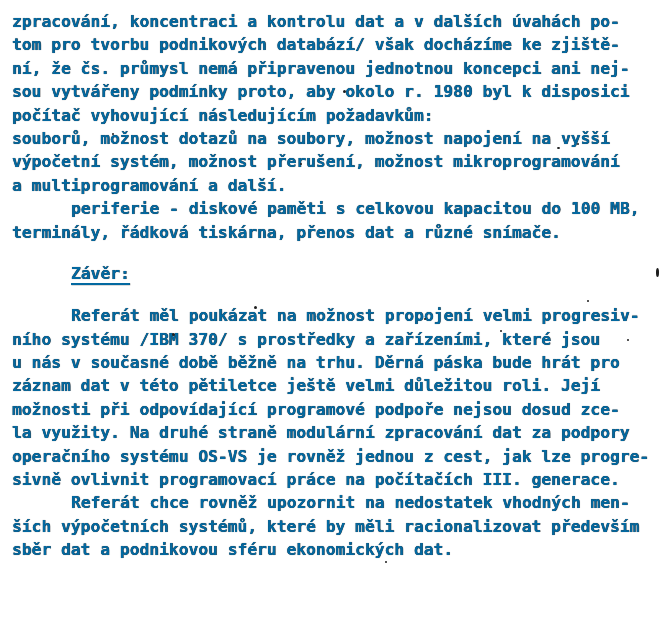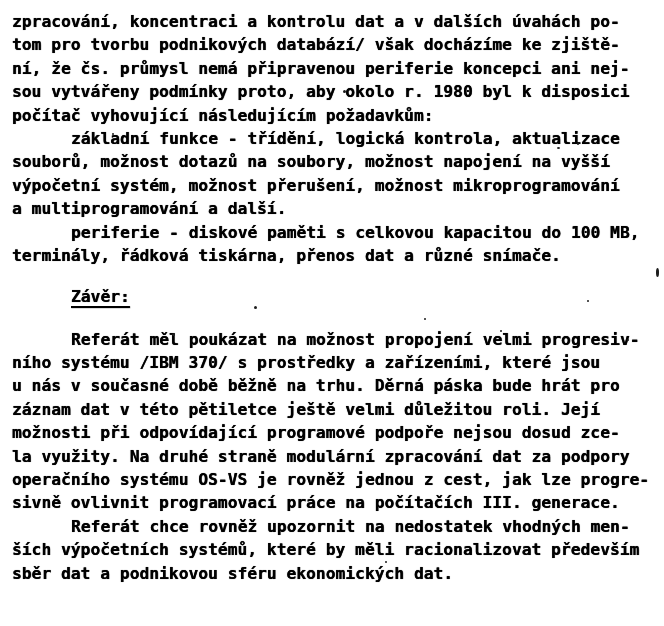--- a/index.html
+++ b/index.html
@@ -15,21 +15,21 @@
     overflow: hidden;
   }
   .doc {
     position: absolute;
     top: 10px;
     left: 12px;
     width: 648px;
     font-family: "DejaVu Sans Mono", "Liberation Mono", monospace;
     font-weight: 700;
     font-size: 16.3px;
-    color: #000000;
+    color: #0369a1;
   }
   .line {
     height: 23.4px;
     line-height: 23.4px;
     white-space: pre;
     letter-spacing: 0px;
     text-shadow: 0 0 0.7px rgba(0,0,0,0.85), 0.4px 0.3px 0 rgba(20,20,20,0.5);
   }
   .line.indent {
     padding-left: 59px;
@@ -50,24 +50,23 @@
     border-radius: 50%;
   }
 </style>
 </head>
 <body>
 
 <div class="page">
   <div class="doc">
       <div class="line">zpracování, koncentraci a kontrolu dat a v dalších úvahách po-</div>
       <div class="line">tom pro tvorbu podnikových databází/ však docházíme ke zjiště-</div>
-      <div class="line">ní, že čs. průmysl nemá připravenou periferie koncepci ani nej-</div>
+      <div class="line">ní, že čs. průmysl nemá připravenou jednotnou koncepci ani nej-</div>
       <div class="line">sou vytvářeny podmínky proto, aby okolo r. 1980 byl k disposici</div>
       <div class="line">počítač vyhovující následujícím požadavkům:</div>
-      <div class="line indent">základní funkce - třídění, logická kontrola, aktualizace</div>
       <div class="line">souborů, možnost dotazů na soubory, možnost napojení na vyšší</div>
       <div class="line">výpočetní systém, možnost přerušení, možnost mikroprogramování</div>
       <div class="line">a multiprogramování a další.</div>
       <div class="line indent">periferie - diskové paměti s celkovou kapacitou do 100 MB,</div>
       <div class="line">terminály, řádková tiskárna, přenos dat a různé snímače.</div>
       <div class="line indent heading"><span class="u">Závěr:</span></div>
       <div class="line indent">Referát měl poukázat na možnost propojení velmi progresiv-</div>
       <div class="line">ního systému /IBM 370/ s prostředky a zařízeními, které jsou</div>
       <div class="line">u nás v současné době běžně na trhu. Děrná páska bude hrát pro</div>
       <div class="line">záznam dat v této pětiletce ještě velmi důležitou roli. Její</div>

